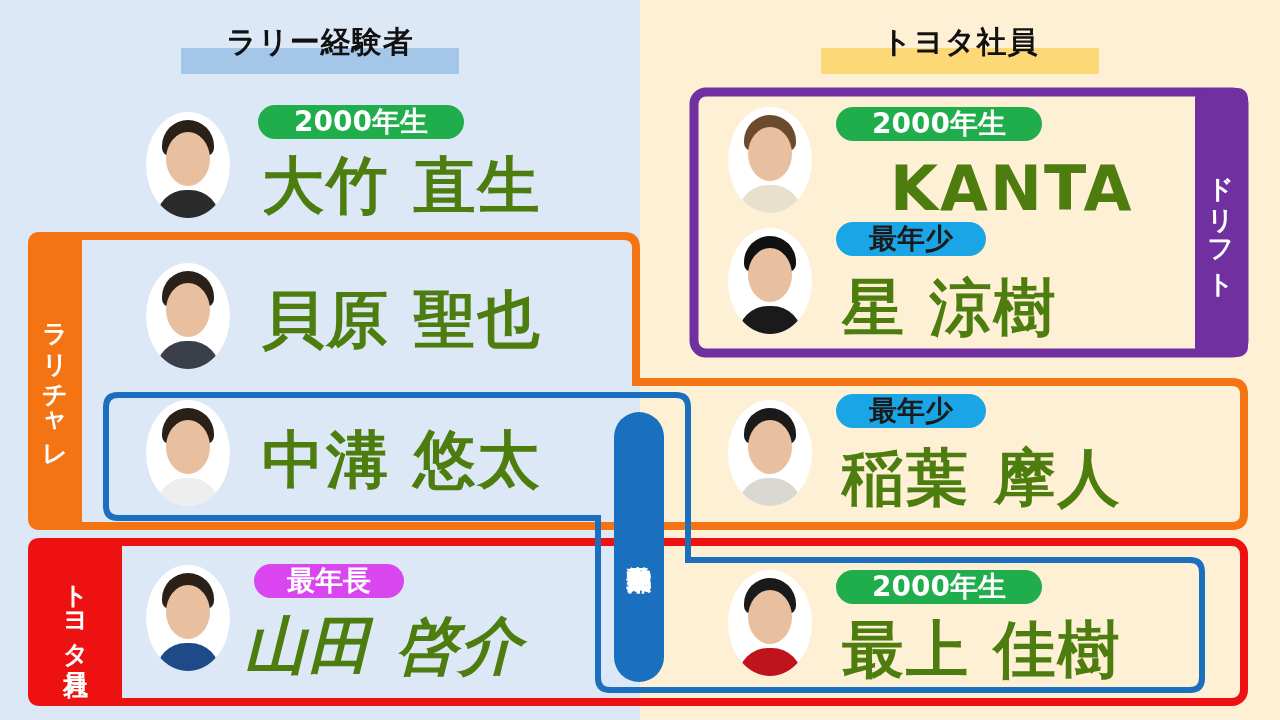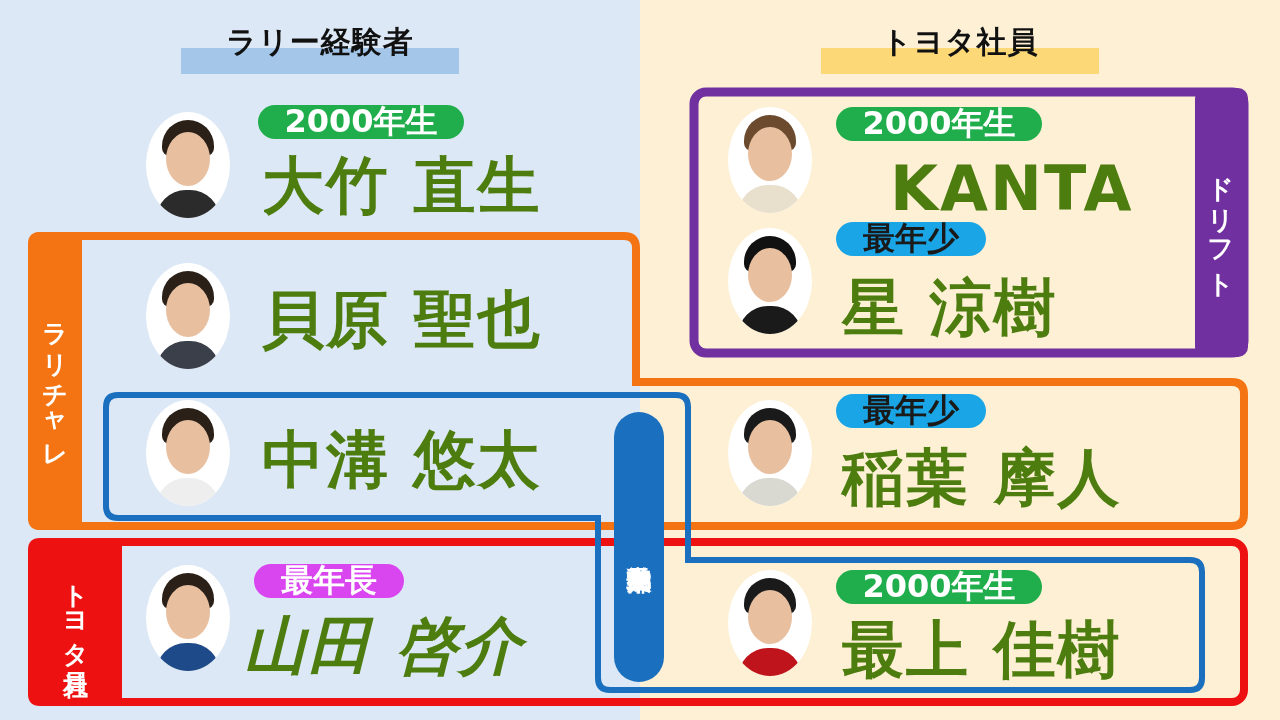--- a/index.html
+++ b/index.html
@@ -10,21 +10,21 @@
   .hdr .bar{position:absolute;left:0;bottom:0;width:100%;height:26px;}
   .hdr .txt{position:absolute;left:0;right:0;top:0;text-align:center;font-size:30px;font-weight:bold;color:#111;letter-spacing:1px;}
   svg.frames{position:absolute;left:0;top:0;}
   .tab{position:absolute;color:#fff;font-weight:bold;display:flex;align-items:center;justify-content:center;}
   .vtext{writing-mode:vertical-rl;text-orientation:upright;font-size:24px;letter-spacing:2px;}
   .person{position:absolute;}
   .avatar{position:absolute;width:84px;height:106px;border-radius:50%;background:#fff;overflow:hidden;}
   .avatar .hair{position:absolute;left:16px;top:8px;width:52px;height:36px;border-radius:26px 26px 8px 8px;background:#2a2018;}
   .avatar .face{position:absolute;left:20px;top:20px;width:44px;height:54px;border-radius:50%;background:#e8c0a0;}
   .avatar .body{position:absolute;left:10px;top:78px;width:64px;height:40px;border-radius:30px 30px 0 0;background:#2b2b2b;}
-  .badge{position:absolute;height:34px;border-radius:17px;font-size:32px;font-weight:bold;display:flex;align-items:center;justify-content:center;}
+  .badge{position:absolute;height:34px;border-radius:17px;font-size:28px;font-weight:bold;display:flex;align-items:center;justify-content:center;}
   .name{position:absolute;font-size:62px;font-weight:bold;color:#4d7c0f;white-space:nowrap;letter-spacing:2px;}
 </style>
 </head>
 <body>
 
 <div class="bg-left"></div>
 <div class="bg-right"></div>
 
 <div class="hdr" style="left:181px;">
   <div class="bar" style="background:#a4c6e8;"></div>

